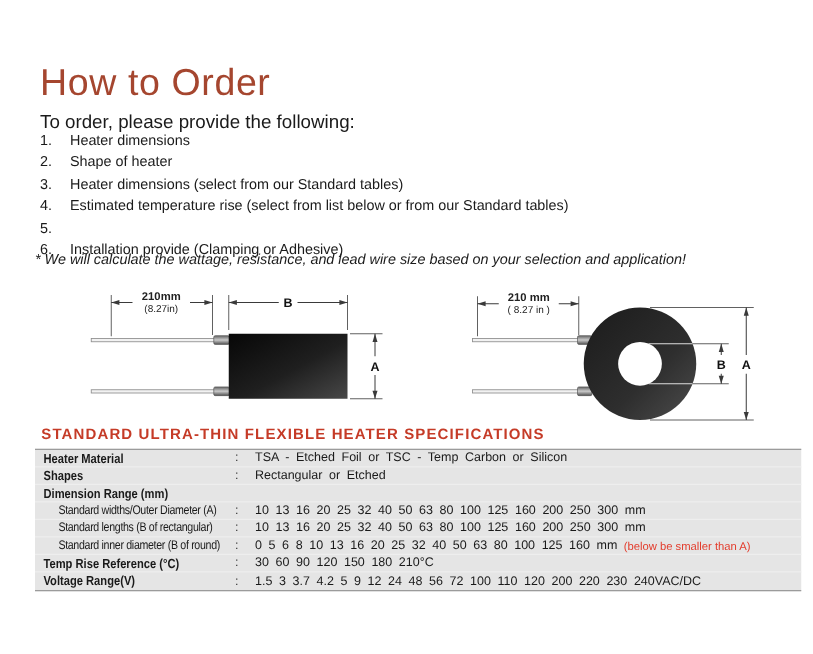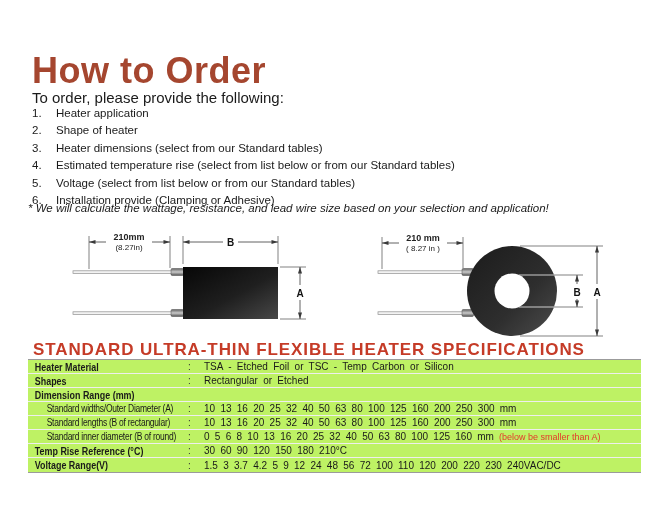--- a/index.html
+++ b/index.html
@@ -2,21 +2,21 @@
 <html><head>
 <meta charset="utf-8">
 <style>
   html,body { margin:0; padding:0; background:#fff; }
   .page {
     position:relative; width:650px; height:523px; background:#ffffff;
     font-family:"Liberation Sans", sans-serif; color:#1a1a1a; overflow:hidden;
   }
   .title {
     position:absolute; left:32px; top:50px; margin:0;
-    font-size:36px; font-weight:bold; color:#a5462f; letter-spacing:0.5px;
+    font-size:30px; font-weight:normal; color:#a5462f; letter-spacing:0.5px;
   }
   .intro { position:absolute; left:32px; top:89px; margin:0; font-size:15px; }
   .steps { position:absolute; left:32px; top:107px; margin:0; padding:0; list-style:none; }
   .step { display:flex; height:17.4px; align-items:flex-start; font-size:11.5px; }
   .step-num { width:24px; flex:0 0 24px; }
   .calc-note {
     position:absolute; left:28px; top:202px; margin:0;
     font-size:11.5px; font-style:italic;
   }
   .diag { position:absolute; }
@@ -24,25 +24,25 @@
   .d-round { left:370px; top:228px; }
   .dim-line { stroke:#3a3a3a; stroke-width:0.8; }
   .dim-ext  { stroke:#4a4a4a; stroke-width:0.7; }
   .dim-arrow { fill:#3a3a3a; }
   .lbl-bg { fill:#ffffff; }
   .dimb { font:bold 9px "Liberation Sans", sans-serif; fill:#222; text-anchor:middle; }
   .dims { font:8px "Liberation Sans", sans-serif; fill:#222; text-anchor:middle; }
   .dimL { font:bold 10px "Liberation Sans", sans-serif; fill:#111; text-anchor:middle; }
   .specs-heading {
     position:absolute; left:33px; top:340px; margin:0;
-    font-size:17px; font-weight:bold; color:#c53b27; letter-spacing:0.9px;
+    font-size:12px; font-weight:bold; color:#c53b27; letter-spacing:0.9px;
   }
   .spec-table {
     position:absolute; left:28px; top:359px; width:613px;
-    background:#bef264; border-top:1px solid #9b9b9b; border-bottom:1px solid #9b9b9b;
+    background:#e5e5e5; border-top:1px solid #9b9b9b; border-bottom:1px solid #9b9b9b;
     box-sizing:border-box; font-size:10px;
   }
   .spec-row { display:flex; height:13px; align-items:center; border-bottom:1px solid #eeeeee; }
   .spec-row:last-child { border-bottom:none; height:14px; }
   .spec-label {
     width:160px; flex:0 0 160px; box-sizing:border-box; padding-left:8px;
     white-space:nowrap; transform:scaleX(0.85); transform-origin:0 50%;
   }
   .spec-label.bold { font-weight:bold; font-size:10.5px; }
   .spec-label.indent { padding-left:22px; letter-spacing:-0.3px; }
@@ -55,41 +55,40 @@
 
 <div class="page">
 
   <h1 class="title">How to Order</h1>
 
   <p class="intro">To order, please provide the following:</p>
 
   <ol class="steps">
   <li class="step">
     <span class="step-num">1.</span>
-    <span class="step-text">Heater application</span>
+    <span class="step-text">Heater dimensions</span>
   </li>
 
   <li class="step">
     <span class="step-num">2.</span>
     <span class="step-text">Shape of heater</span>
   </li>
 
   <li class="step">
     <span class="step-num">3.</span>
     <span class="step-text">Heater dimensions (select from our Standard tables)</span>
   </li>
 
   <li class="step">
     <span class="step-num">4.</span>
     <span class="step-text">Estimated temperature rise (select from list below or from our Standard tables)</span>
   </li>
 
   <li class="step">
     <span class="step-num">5.</span>
-    <span class="step-text">Voltage (select from list below or from our Standard tables)</span>
   </li>
 
   <li class="step">
     <span class="step-num">6.</span>
     <span class="step-text">Installation provide (Clamping or Adhesive)</span>
   </li>
 </ol>
 
   <p class="calc-note">* We will calculate the wattage, resistance, and lead wire size based on your selection and application!</p>
 

